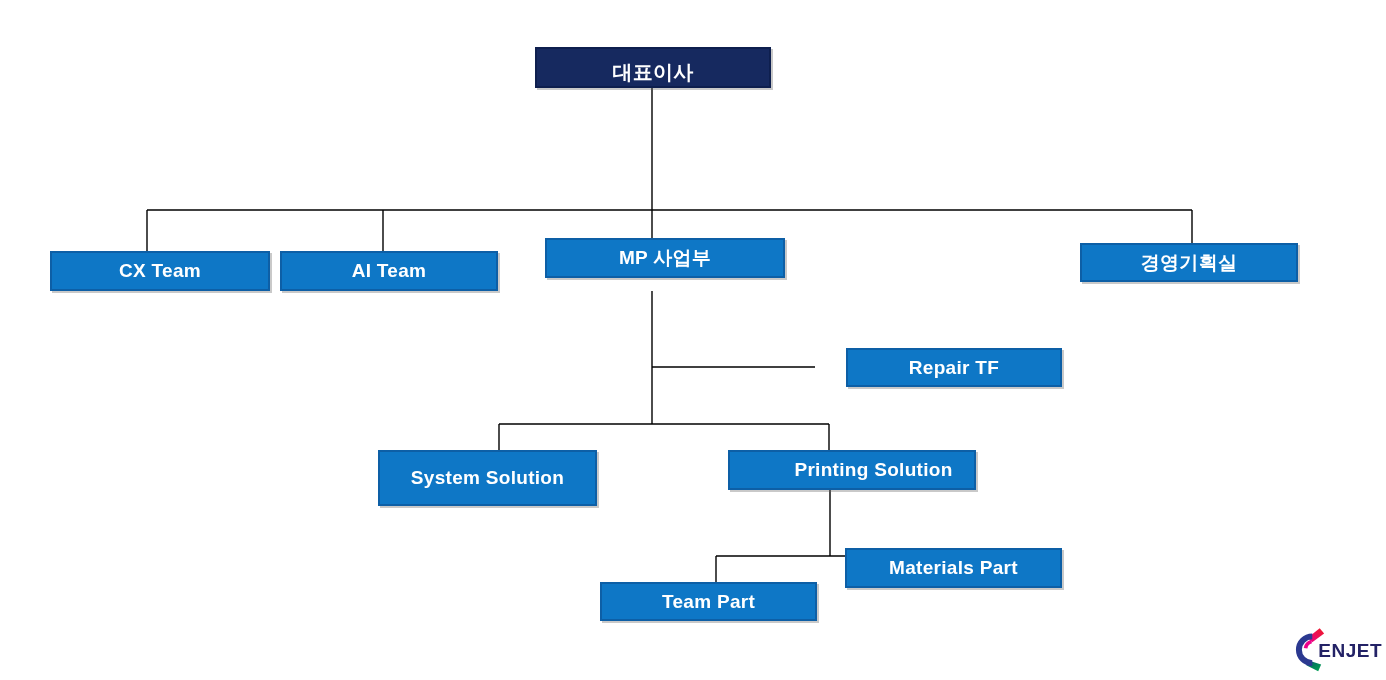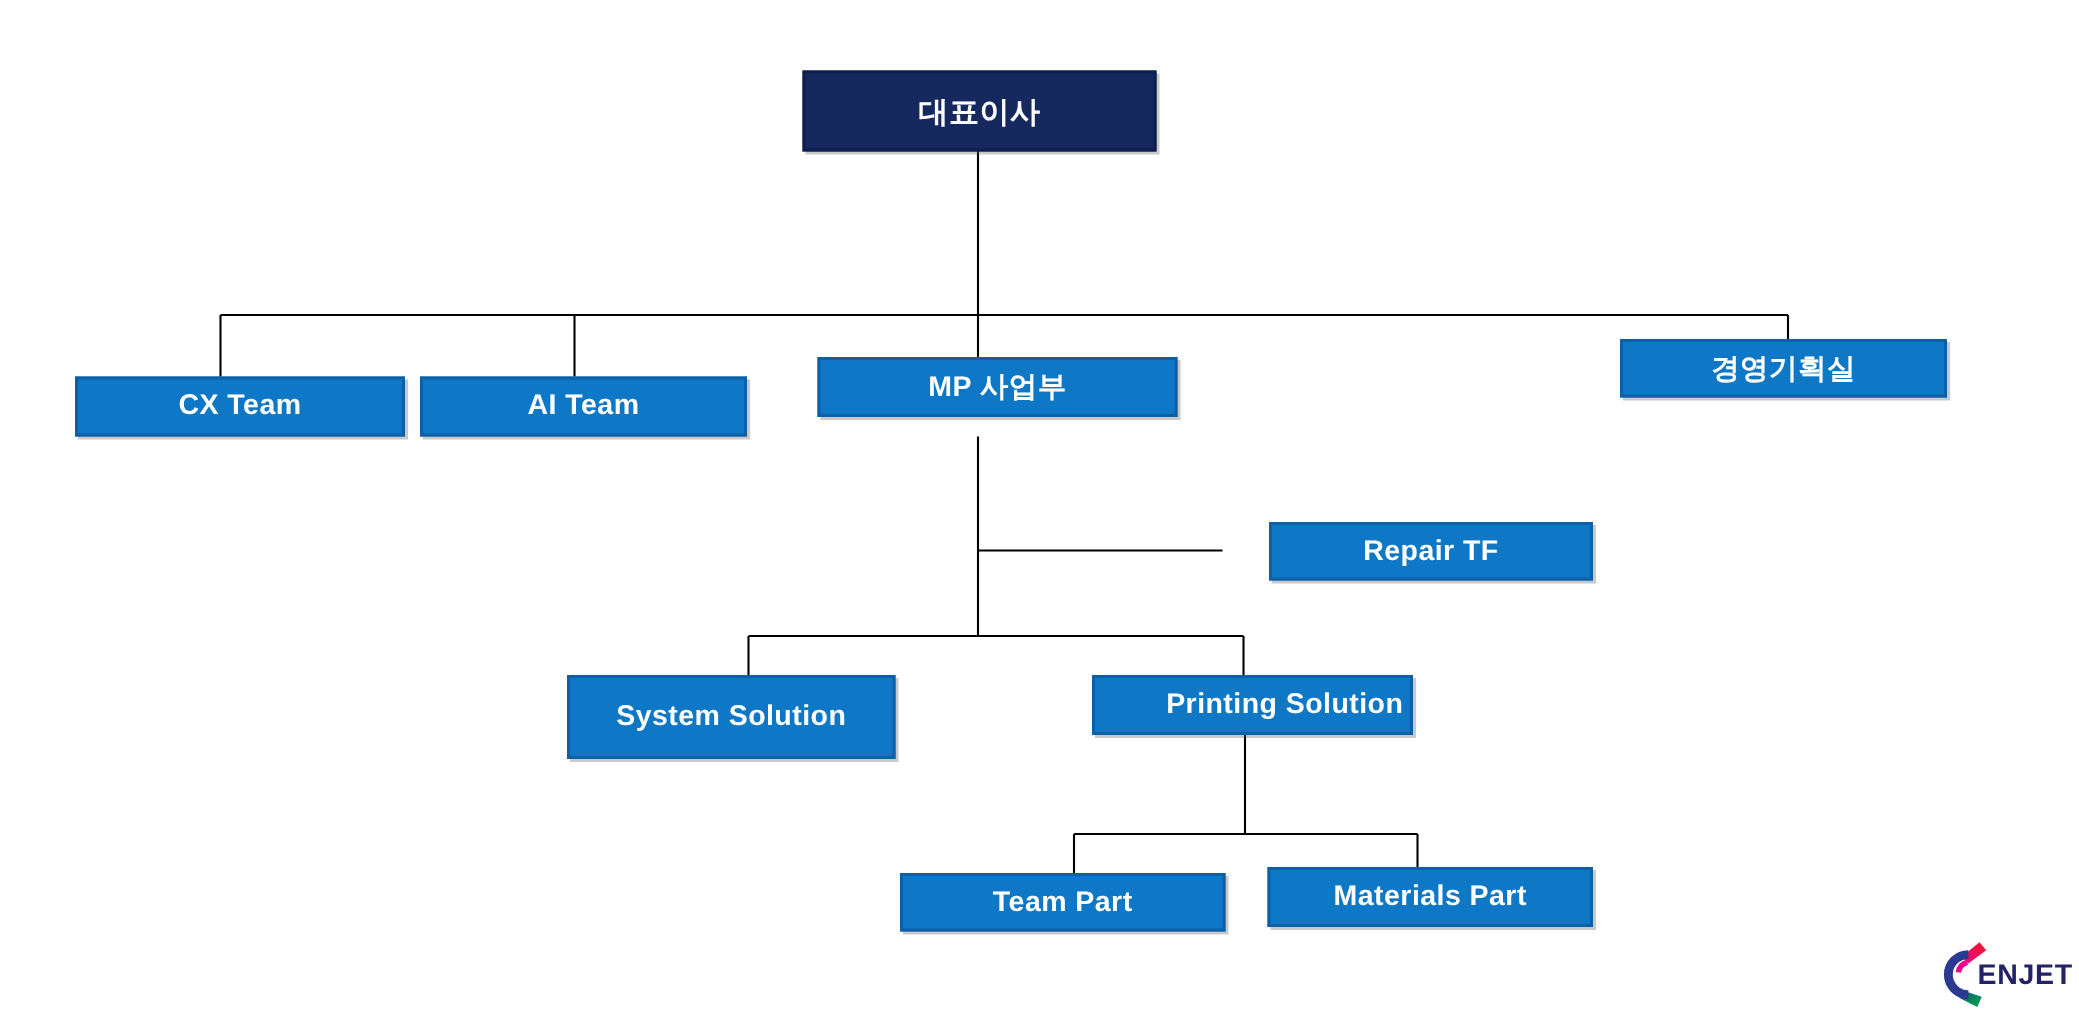--- a/index.html
+++ b/index.html
@@ -30,30 +30,30 @@
     font-size:19px;
     letter-spacing:0.3px;
     box-shadow:2px 2px 0 rgba(100,100,100,0.35);
     white-space:nowrap;
   }
   .node-ceo{
     background:#16295f;
     border:2px solid #0e1f4e;
     font-size:20px;
   }
-  .n-ceo      {left:535px; top:47px;  width:236px; height:54px;}
+  .n-ceo      {left:535px; top:47px;  width:236px; height:41px;align-items:flex-end;}
   .n-cx       {left:18px;  top:251px; width:220px; height:40px;margin-left:32px;}
   .n-ai       {left:280px; top:251px; width:218px; height:40px;}
   .n-mp       {left:545px; top:238px; width:240px; height:40px;}
-  .n-mgmt     {left:1080px;top:226px; width:218px; height:39px;}
+  .n-mgmt     {left:1080px;top:243px; width:218px; height:39px;}
   .n-repair   {left:846px; top:348px; width:216px; height:39px;}
   .n-system   {left:378px; top:450px; width:219px; height:56px;}
-  .n-printing {left:728px; top:450px; width:214px; height:40px;padding-left:43px;}
+  .n-printing {left:728px; top:450px; width:248px; height:40px;padding-left:43px;}
   .n-head     {left:600px; top:582px; width:217px; height:39px;}
-  .n-materials{left:845px; top:578px; width:217px; height:40px;}
+  .n-materials{left:845px; top:548px; width:217px; height:40px;}
   .logo{
     position:absolute;
     left:1290px; top:618px;
     width:92px; height:62px;
     display:flex;
     align-items:center;
   }
   .logo-text{
     font-size:19px;
     font-weight:600;

